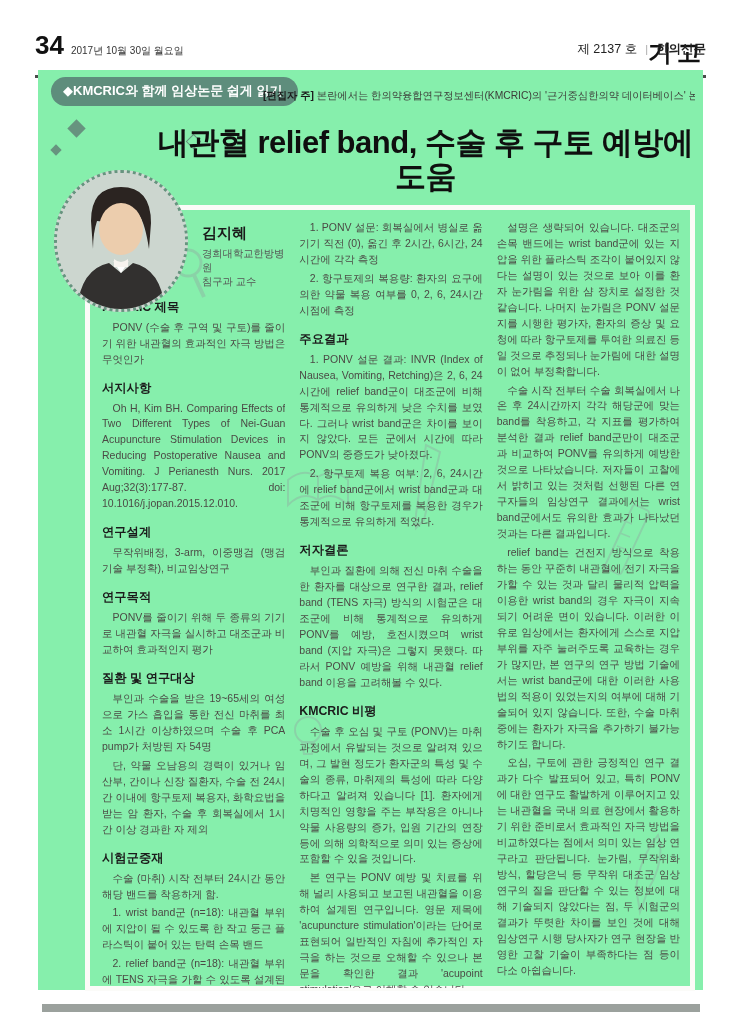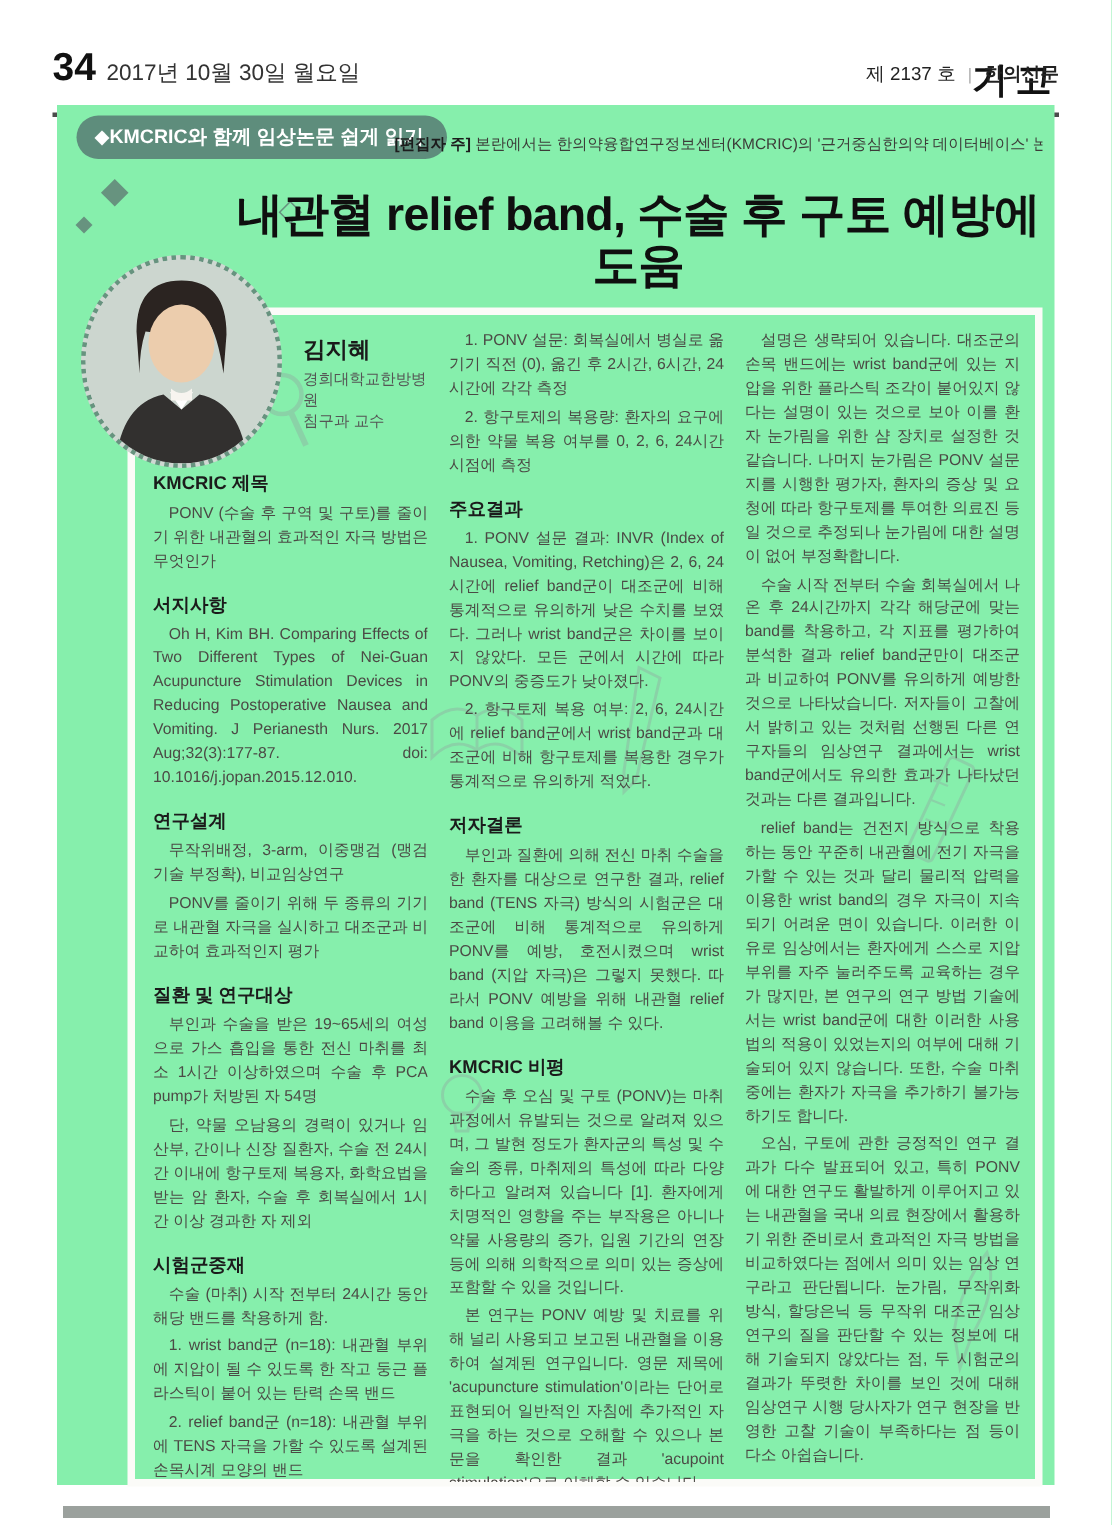--- a/index.html
+++ b/index.html
@@ -6,21 +6,21 @@
   body{
     width:741px;height:1024px;position:relative;background:#ffffff;
     font-family:"Liberation Sans","DejaVu Sans",sans-serif;
     -webkit-font-smoothing:antialiased;overflow:hidden;
   }
   
   .masthead{position:absolute;left:35px;right:35px;top:24px;height:34px;
     border-bottom:3px solid #4b4b4b;display:flex;align-items:flex-end;padding-bottom:17px;}
   .mh-left{display:flex;align-items:baseline;gap:7px;}
   .mh-page{font-size:26px;font-weight:bold;color:#111;line-height:1;}
-  .mh-date{font-size:15px;color:#333;}
+  .mh-date{font-size:10px;color:#333;}
   .mh-center{position:absolute;left:0;right:0;text-align:right;font-size:24px;
     font-weight:bold;letter-spacing:5px;color:#111;bottom:6px;}
   .mh-right{margin-left:auto;font-size:12.5px;color:#222;display:flex;align-items:baseline;gap:8px;z-index:2;background:transparent;}
   .mh-issue{font-weight:normal;}
   .mh-div{color:#aaa;font-size:11px;}
   .mh-paper{font-weight:bold;}
   
   .panel{position:absolute;left:38px;top:70px;width:665px;height:920px;background:#86efac;}
   .badge{position:absolute;left:13px;top:7px;background:#5e8d7c;color:#fff;
     font-size:13px;font-weight:bold;padding:5px 16px 6px 12px;border-radius:16px;white-space:nowrap;}
@@ -34,21 +34,21 @@
   .portrait svg{display:block;}
   .diamond{position:absolute;background:#67937f;transform:rotate(45deg);}
   .d1{left:32px;top:52px;width:13px;height:13px;}
   .d2{left:14px;top:76px;width:8px;height:8px;}
   .d3{left:150px;top:66px;width:9px;height:9px;background:transparent;border:1.5px solid #67937f;}
   
   .artbox{position:absolute;left:47px;top:135px;width:600px;height:768px;
     border:5px solid #fbfbf8;padding:8px 0 0 0;}
   .cols{display:flex;gap:14px;height:100%;padding:2px 10px 0 12px;}
   .col{flex:1 1 0;min-width:0;overflow:hidden;}
-  .author{margin:4px 0 25px 100px;}
+  .author{margin:4px 0 10px 100px;}
   .author-name{font-size:15px;font-weight:bold;color:#1a1a1a;margin-bottom:4px;}
   .author-affil{font-size:10.3px;color:#555;line-height:1.35;}
   .sec-h{font-size:12.3px;font-weight:bold;color:#1b1b1b;margin:12px 0 4px 0;}
   .col .sec-h:first-child{margin-top:2px;}
   .body-p{font-size:10.5px;color:#4b4a45;line-height:1.52;text-align:justify;
     text-indent:1em;margin:0 0 3px 0;}
   
   .footer-bar{position:absolute;left:42px;top:1004px;width:658px;height:8px;background:#9ba19d;}
   
   .doodle{position:absolute;opacity:.45;pointer-events:none;}
@@ -127,20 +127,21 @@
             <div>침구과 교수</div>
           </div>
         </div>
         <div>
             <h3 class="sec-h">KMCRIC 제목</h3>
             <p class="body-p">PONV (수술 후 구역 및 구토)를 줄이기 위한 내관혈의 효과적인 자극 방법은 무엇인가</p>
             <h3 class="sec-h">서지사항</h3>
             <p class="body-p">Oh H, Kim BH. Comparing Effects of Two Different Types of Nei-Guan Acupuncture Stimulation Devices in Reducing Postoperative Nausea and Vomiting. J Perianesth Nurs. 2017 Aug;32(3):177-87. doi: 10.1016/j.jopan.2015.12.010.</p>
             <h3 class="sec-h">연구설계</h3>
             <p class="body-p">무작위배정, 3-arm, 이중맹검 (맹검 기술 부정확), 비교임상연구</p>
+            <h3 class="sec-h">연구목적</h3>
             <p class="body-p">PONV를 줄이기 위해 두 종류의 기기로 내관혈 자극을 실시하고 대조군과 비교하여 효과적인지 평가</p>
             <h3 class="sec-h">질환 및 연구대상</h3>
             <p class="body-p">부인과 수술을 받은 19~65세의 여성으로 가스 흡입을 통한 전신 마취를 최소 1시간 이상하였으며 수술 후 PCA pump가 처방된 자 54명</p>
             <p class="body-p">단, 약물 오남용의 경력이 있거나 임산부, 간이나 신장 질환자, 수술 전 24시간 이내에 항구토제 복용자, 화학요법을 받는 암 환자, 수술 후 회복실에서 1시간 이상 경과한 자 제외</p>
             <h3 class="sec-h">시험군중재</h3>
             <p class="body-p">수술 (마취) 시작 전부터 24시간 동안 해당 밴드를 착용하게 함.</p>
             <p class="body-p">1. wrist band군 (n=18): 내관혈 부위에 지압이 될 수 있도록 한 작고 둥근 플라스틱이 붙어 있는 탄력 손목 밴드</p>
             <p class="body-p">2. relief band군 (n=18): 내관혈 부위에 TENS 자극을 가할 수 있도록 설계된 손목시계 모양의 밴드</p>
           </div>
       </div>

